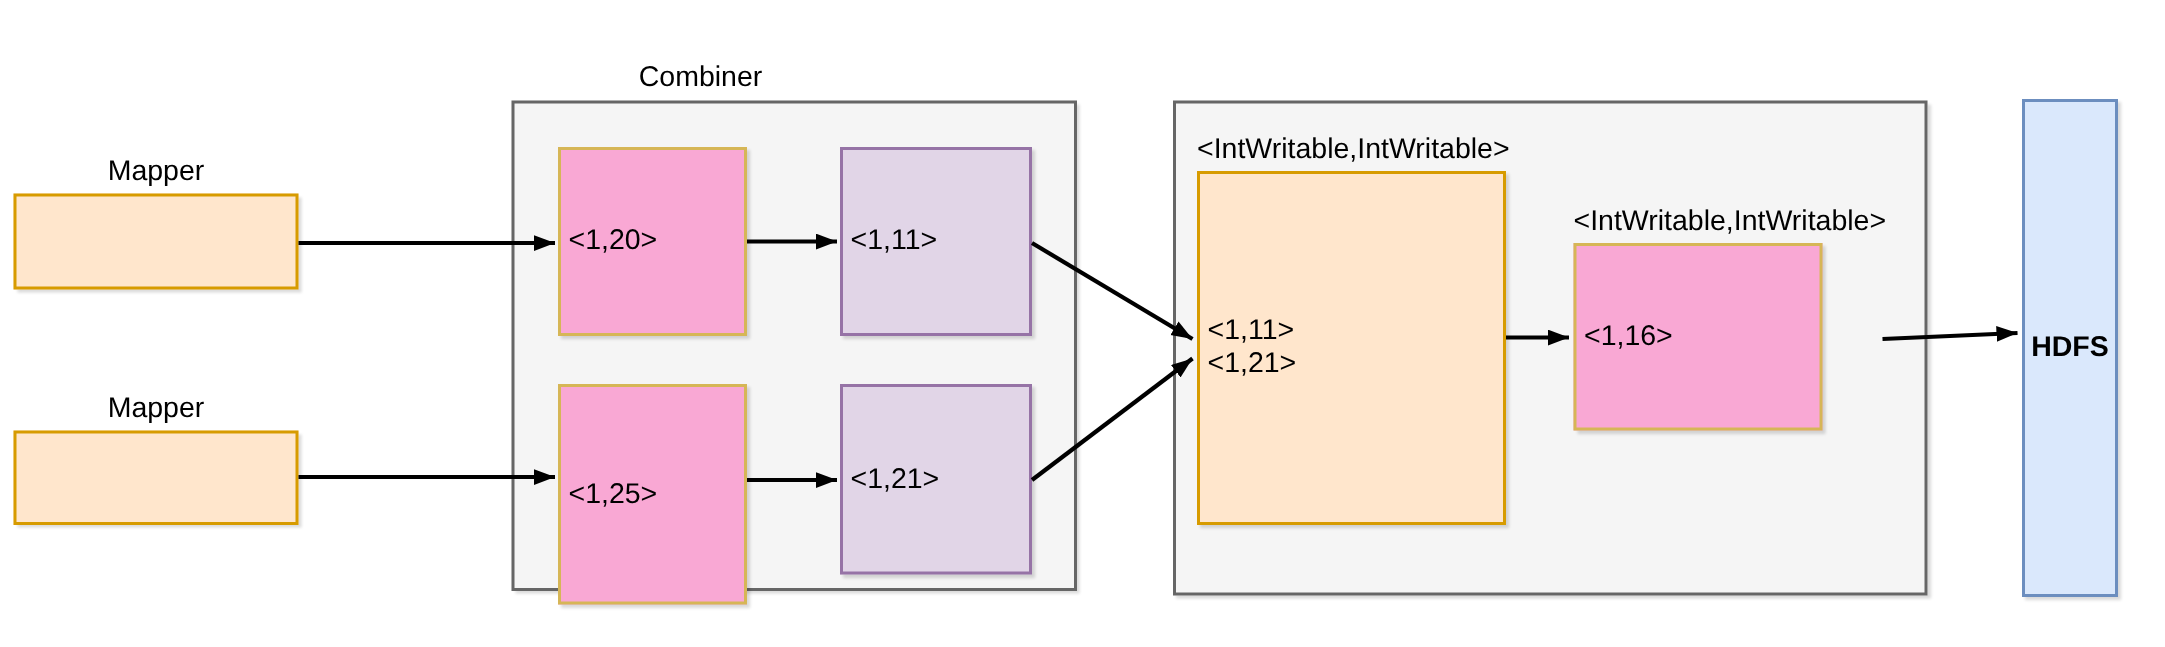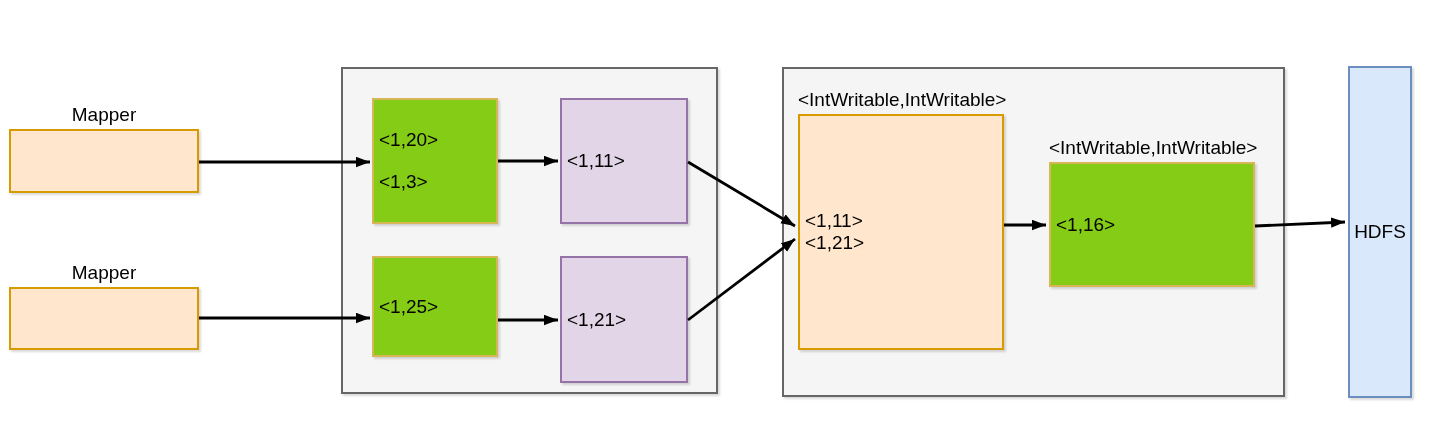--- a/index.html
+++ b/index.html
@@ -44,45 +44,46 @@
     position: absolute;
     box-sizing: border-box;
     display: flex;
     flex-direction: column;
     justify-content: center;
     box-shadow: 2px 2px 2px rgba(0,0,0,0.15);
     z-index: 2;
   }
   .shape span { padding-left: 5px; line-height: 22px; white-space: nowrap; }
   .orange { background: #ffe6cc; border: 2px solid #d79b00; }
-  .yellow { background: #84cc16; border: 2px solid #d6b656; gap: 20px; }
+  .yellow { background: #f9a8d4; border: 2px solid #d6b656; gap: 20px; }
   .purple { background: #e1d5e7; border: 2px solid #9673a6; }
   .blue   { background: #dae8fc; border: 2px solid #6c8ebf; }
   .mapper-1 { left: 9px;  top: 129px; width: 190px; height: 64px; }
   .mapper-2 { left: 9px;  top: 287px; width: 190px; height: 63px; }
   .shape-label {
     position: absolute;
     text-align: center;
     line-height: 22px;
     z-index: 3;
     white-space: nowrap;
   }
   .mapper-label-1 { left: 9px; top: 104px; width: 190px; }
   .mapper-label-2 { left: 9px; top: 262px; width: 190px; }
   .ybox1 { left: 372px;  top: 98px;  width: 126px; height: 126px; }
   .pbox1 { left: 560px;  top: 98px;  width: 128px; height: 126px; }
-  .ybox2 { left: 372px;  top: 256px; width: 126px; height: 101px; }
+  .ybox2 { left: 372px;  top: 256px; width: 126px; height: 147px; }
   .pbox2 { left: 560px;  top: 256px; width: 128px; height: 127px; }
   .obox  { left: 798px;  top: 114px; width: 206px; height: 236px; }
-  .rybox { left: 1049px; top: 162px; width: 206px; height: 125px; }
+  .rybox { left: 1049px; top: 162px; width: 166px; height: 125px; }
   .orange-type-label { left: 798px;  top: 89px;  width: 206px; }
   .yellow-type-label { left: 1049px; top: 137px; width: 206px; }
   .hdfs {
     left: 1348px; top: 66px; width: 64px; height: 332px;
     align-items: center;
+    font-weight: bold;
   }
   .hdfs span { padding-left: 0; }
 </style>
 </head>
 <body>
 
 <div class="canvas">
 
   <svg class="connectors" viewBox="0 0 1443 431" xmlns="http://www.w3.org/2000/svg">
     <defs>
@@ -100,24 +101,24 @@
     <line x1="1255" y1="226" x2="1345" y2="222" stroke="#000" stroke-width="2.8" marker-end="url(#arrowhead)"></line>
   </svg>
 
   <div class="shape-label mapper-label-1">Mapper</div>
   <div class="shape orange mapper-1"></div>
 
   <div class="shape-label mapper-label-2">Mapper</div>
   <div class="shape orange mapper-2"></div>
 
   <div class="container combiner"></div>
+  <div class="container-title combiner-title">Combiner</div>
 
   <div class="shape yellow ybox1">
     <span>&lt;1,20&gt;</span>
-    <span>&lt;1,3&gt;</span>
   </div>
   <div class="shape purple pbox1">
     <span>&lt;1,11&gt;</span>
   </div>
 
   <div class="shape yellow ybox2">
     <span>&lt;1,25&gt;</span>
   </div>
   <div class="shape purple pbox2">
     <span>&lt;1,21&gt;</span>

